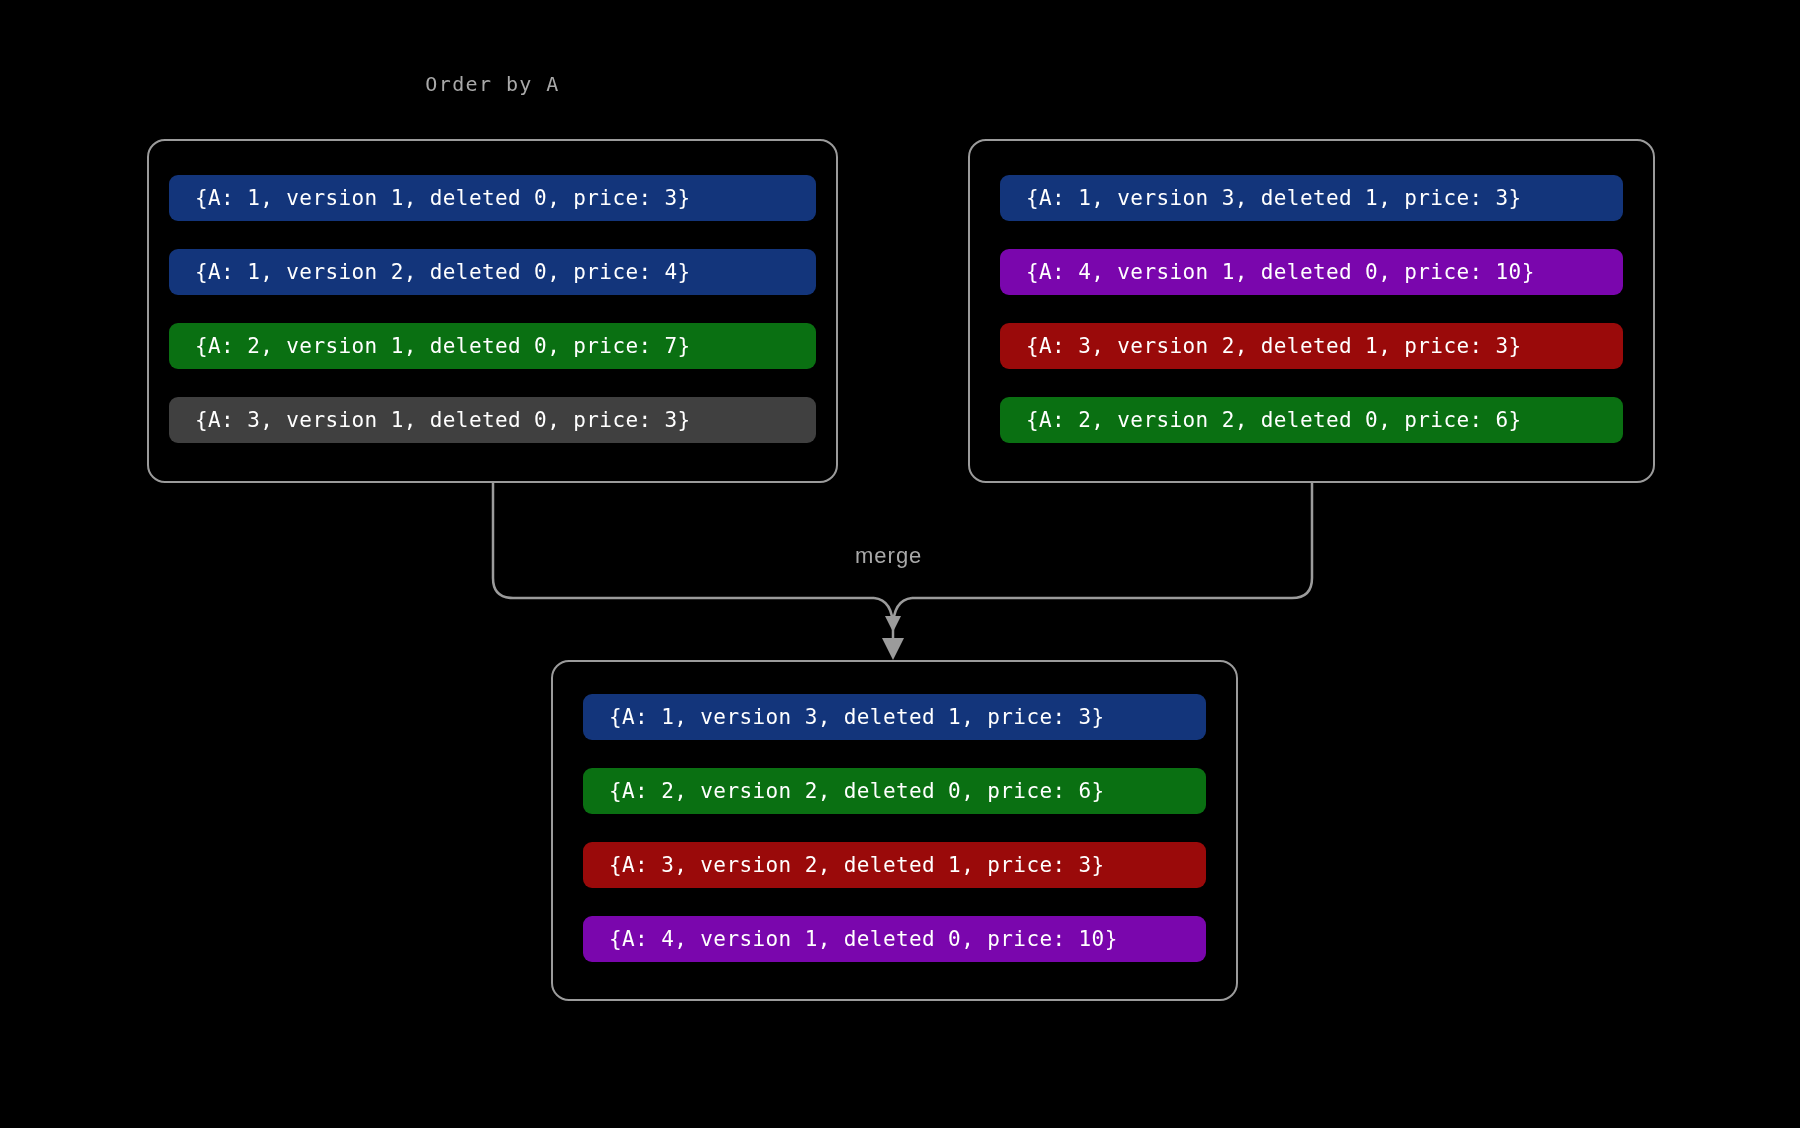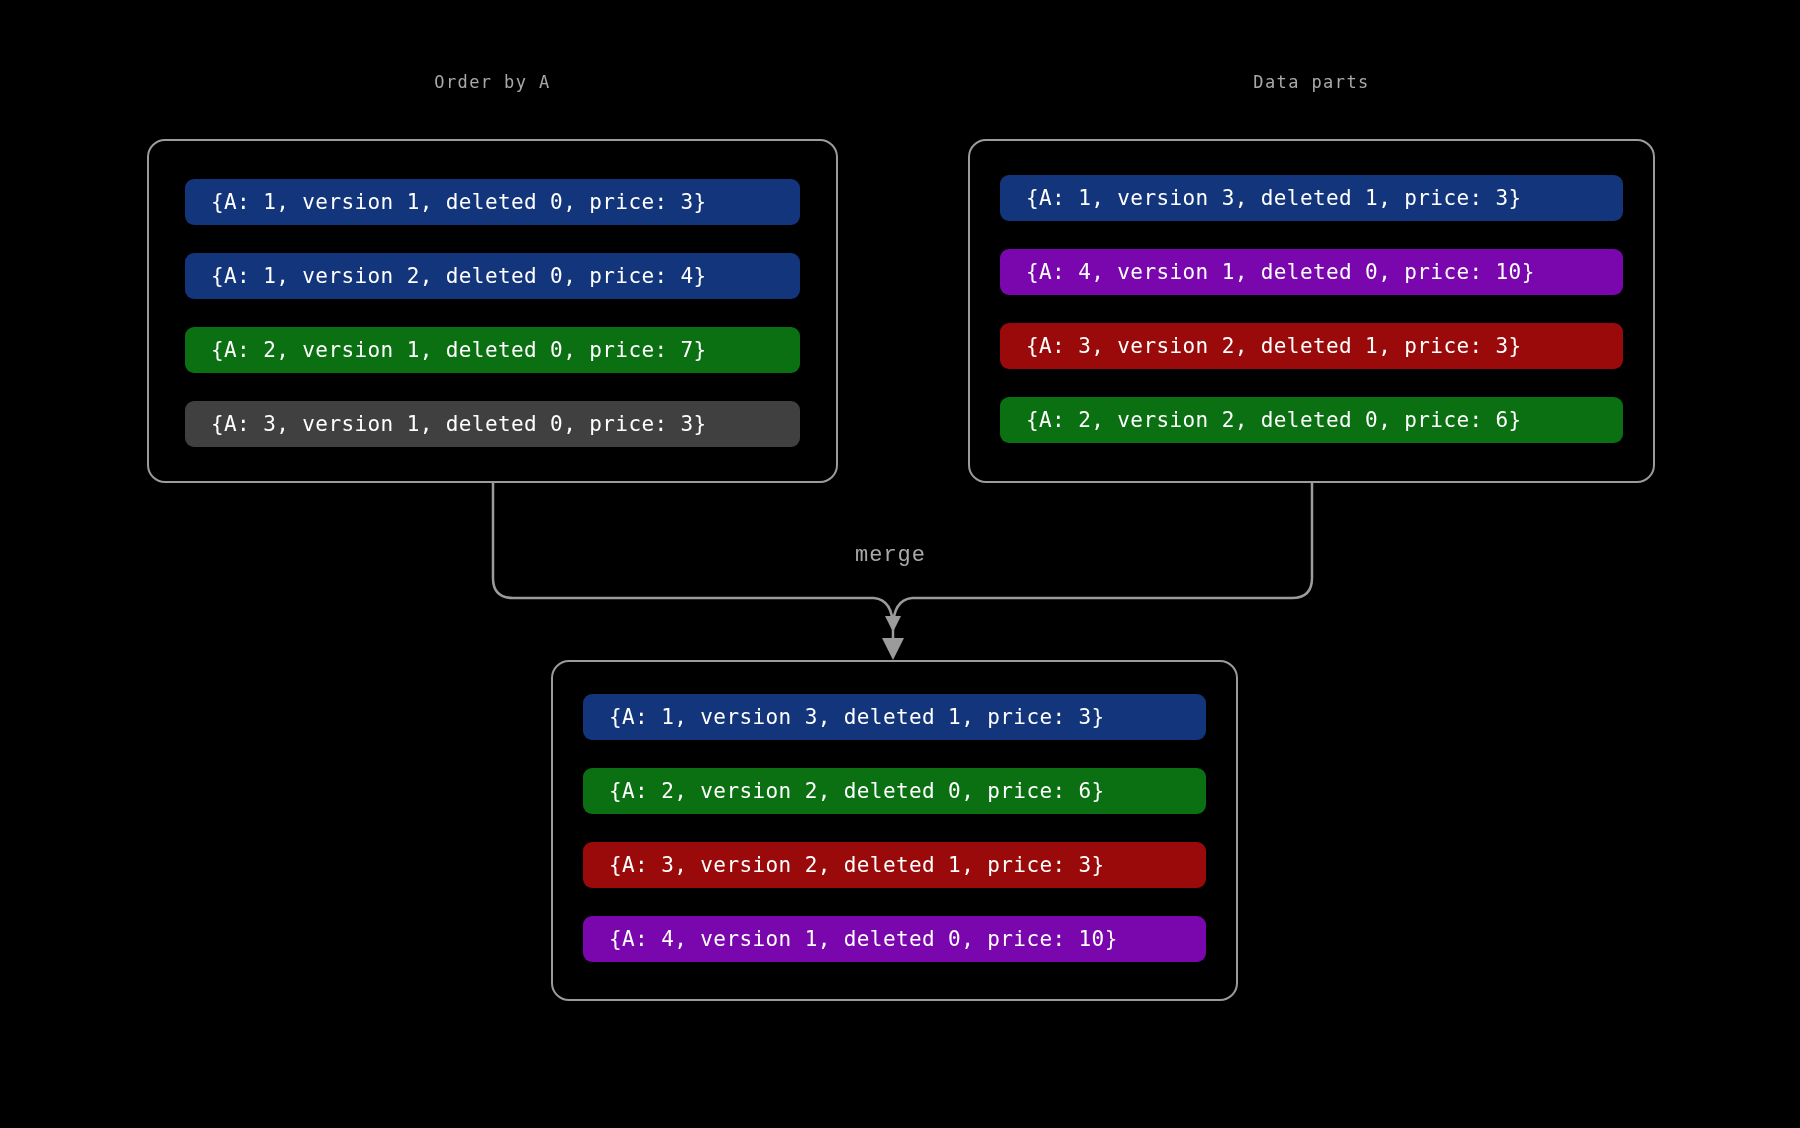--- a/index.html
+++ b/index.html
@@ -26,21 +26,21 @@
     top: 0;
     width: 1800px;
     height: 1128px;
     pointer-events: none;
   }
 
   
   .group-title {
     position: absolute;
     color: #a9a9a9;
-    font-size: 17px;
+    font-size: 20px;
     letter-spacing: 1.4px;
     white-space: nowrap;
     text-align: center;
     font-family: "DejaVu Sans Mono", "Liberation Mono", monospace;
   }
 
   
   .panel {
     position: absolute;
     border: 2px solid #9b9b9b;
@@ -77,21 +77,21 @@
   }
   .pill + .pill { margin-top: 28px; }
 
   
   .merge-label {
     position: absolute;
     color: #a9a9a9;
     font-size: 22px;
     letter-spacing: 1px;
     white-space: nowrap;
-    font-family: Liberation Mono, monospace;
+    font-family: Liberation Sans, sans-serif;
   }
 </style>
 </head>
 <body>
 
 <div id="canvas">
 
   <svg id="connectors" viewBox="0 0 1800 1128" width="1800" height="1128" xmlns="http://www.w3.org/2000/svg">
     <g fill="none" stroke="#9b9b9b" stroke-width="2.5" stroke-linecap="butt">
 
@@ -106,29 +106,28 @@
     </g>
 
     <polygon points="885,616 901,616 893,632" fill="#9b9b9b"></polygon>
 
     <polygon points="882,638 904,638 893,660" fill="#9b9b9b"></polygon>
   </svg>
 
   <div class="group-title" style="left:147px; top:72px; width:691px;">Order by A</div>
 
   <div class="panel" style="left:147px; top:139px; width:691px; height:344px;">
-    <div class="rows" style="padding:34px 36px;justify-content:flex-end;">
+    <div class="rows" style="padding:34px 20px;">
       <div class="pill" style="background:#13357b;">{A: 1, version 1, deleted 0, price: 3}</div>
       <div class="pill" style="background:#13357b;">{A: 1, version 2, deleted 0, price: 4}</div>
       <div class="pill" style="background:#0a7012;">{A: 2, version 1, deleted 0, price: 7}</div>
       <div class="pill" style="background:#404040;">{A: 3, version 1, deleted 0, price: 3}</div>
     </div>
   </div>
 
-  <div class="group-title" style="left:968px; top:72px; width:687px;">Data parts</div>
 
   <div class="panel" style="left:968px; top:139px; width:687px; height:344px;">
     <div class="rows" style="padding:34px 30px;">
       <div class="pill" style="background:#13357b;">{A: 1, version 3, deleted 1, price: 3}</div>
       <div class="pill" style="background:#7a06ad;">{A: 4, version 1, deleted 0, price: 10}</div>
       <div class="pill" style="background:#9a0a0a;">{A: 3, version 2, deleted 1, price: 3}</div>
       <div class="pill" style="background:#0a7012;">{A: 2, version 2, deleted 0, price: 6}</div>
     </div>
   </div>
 

